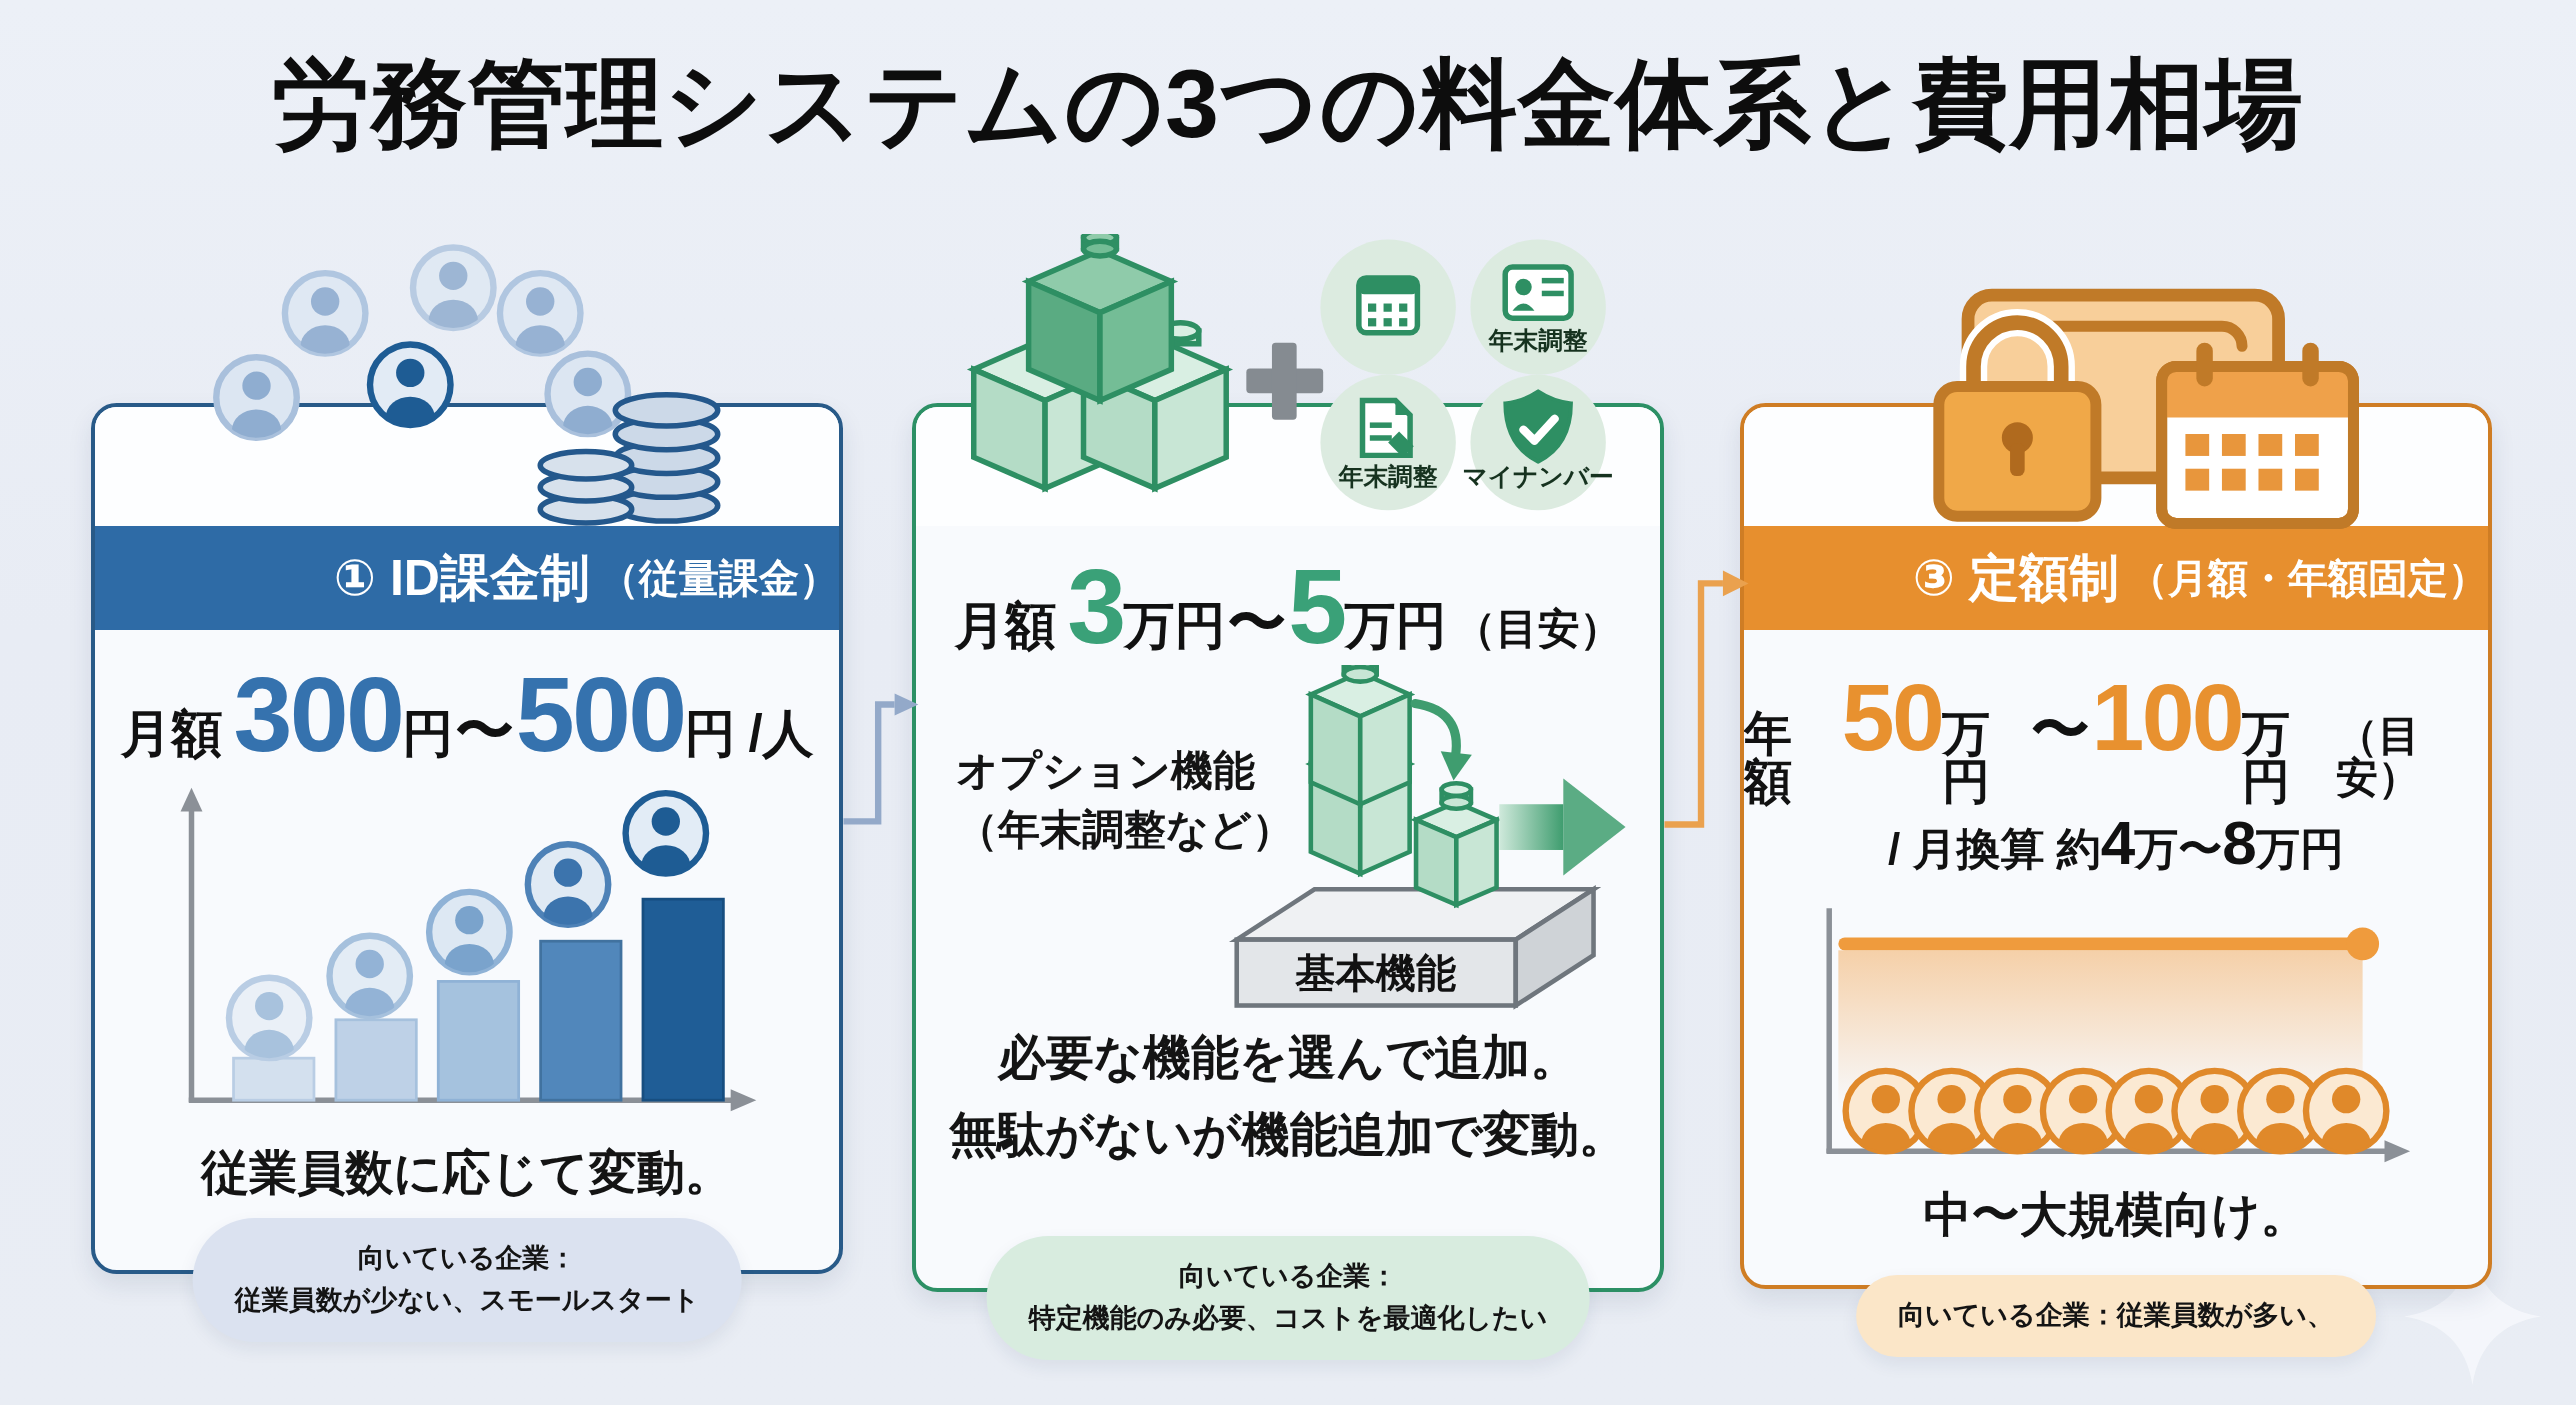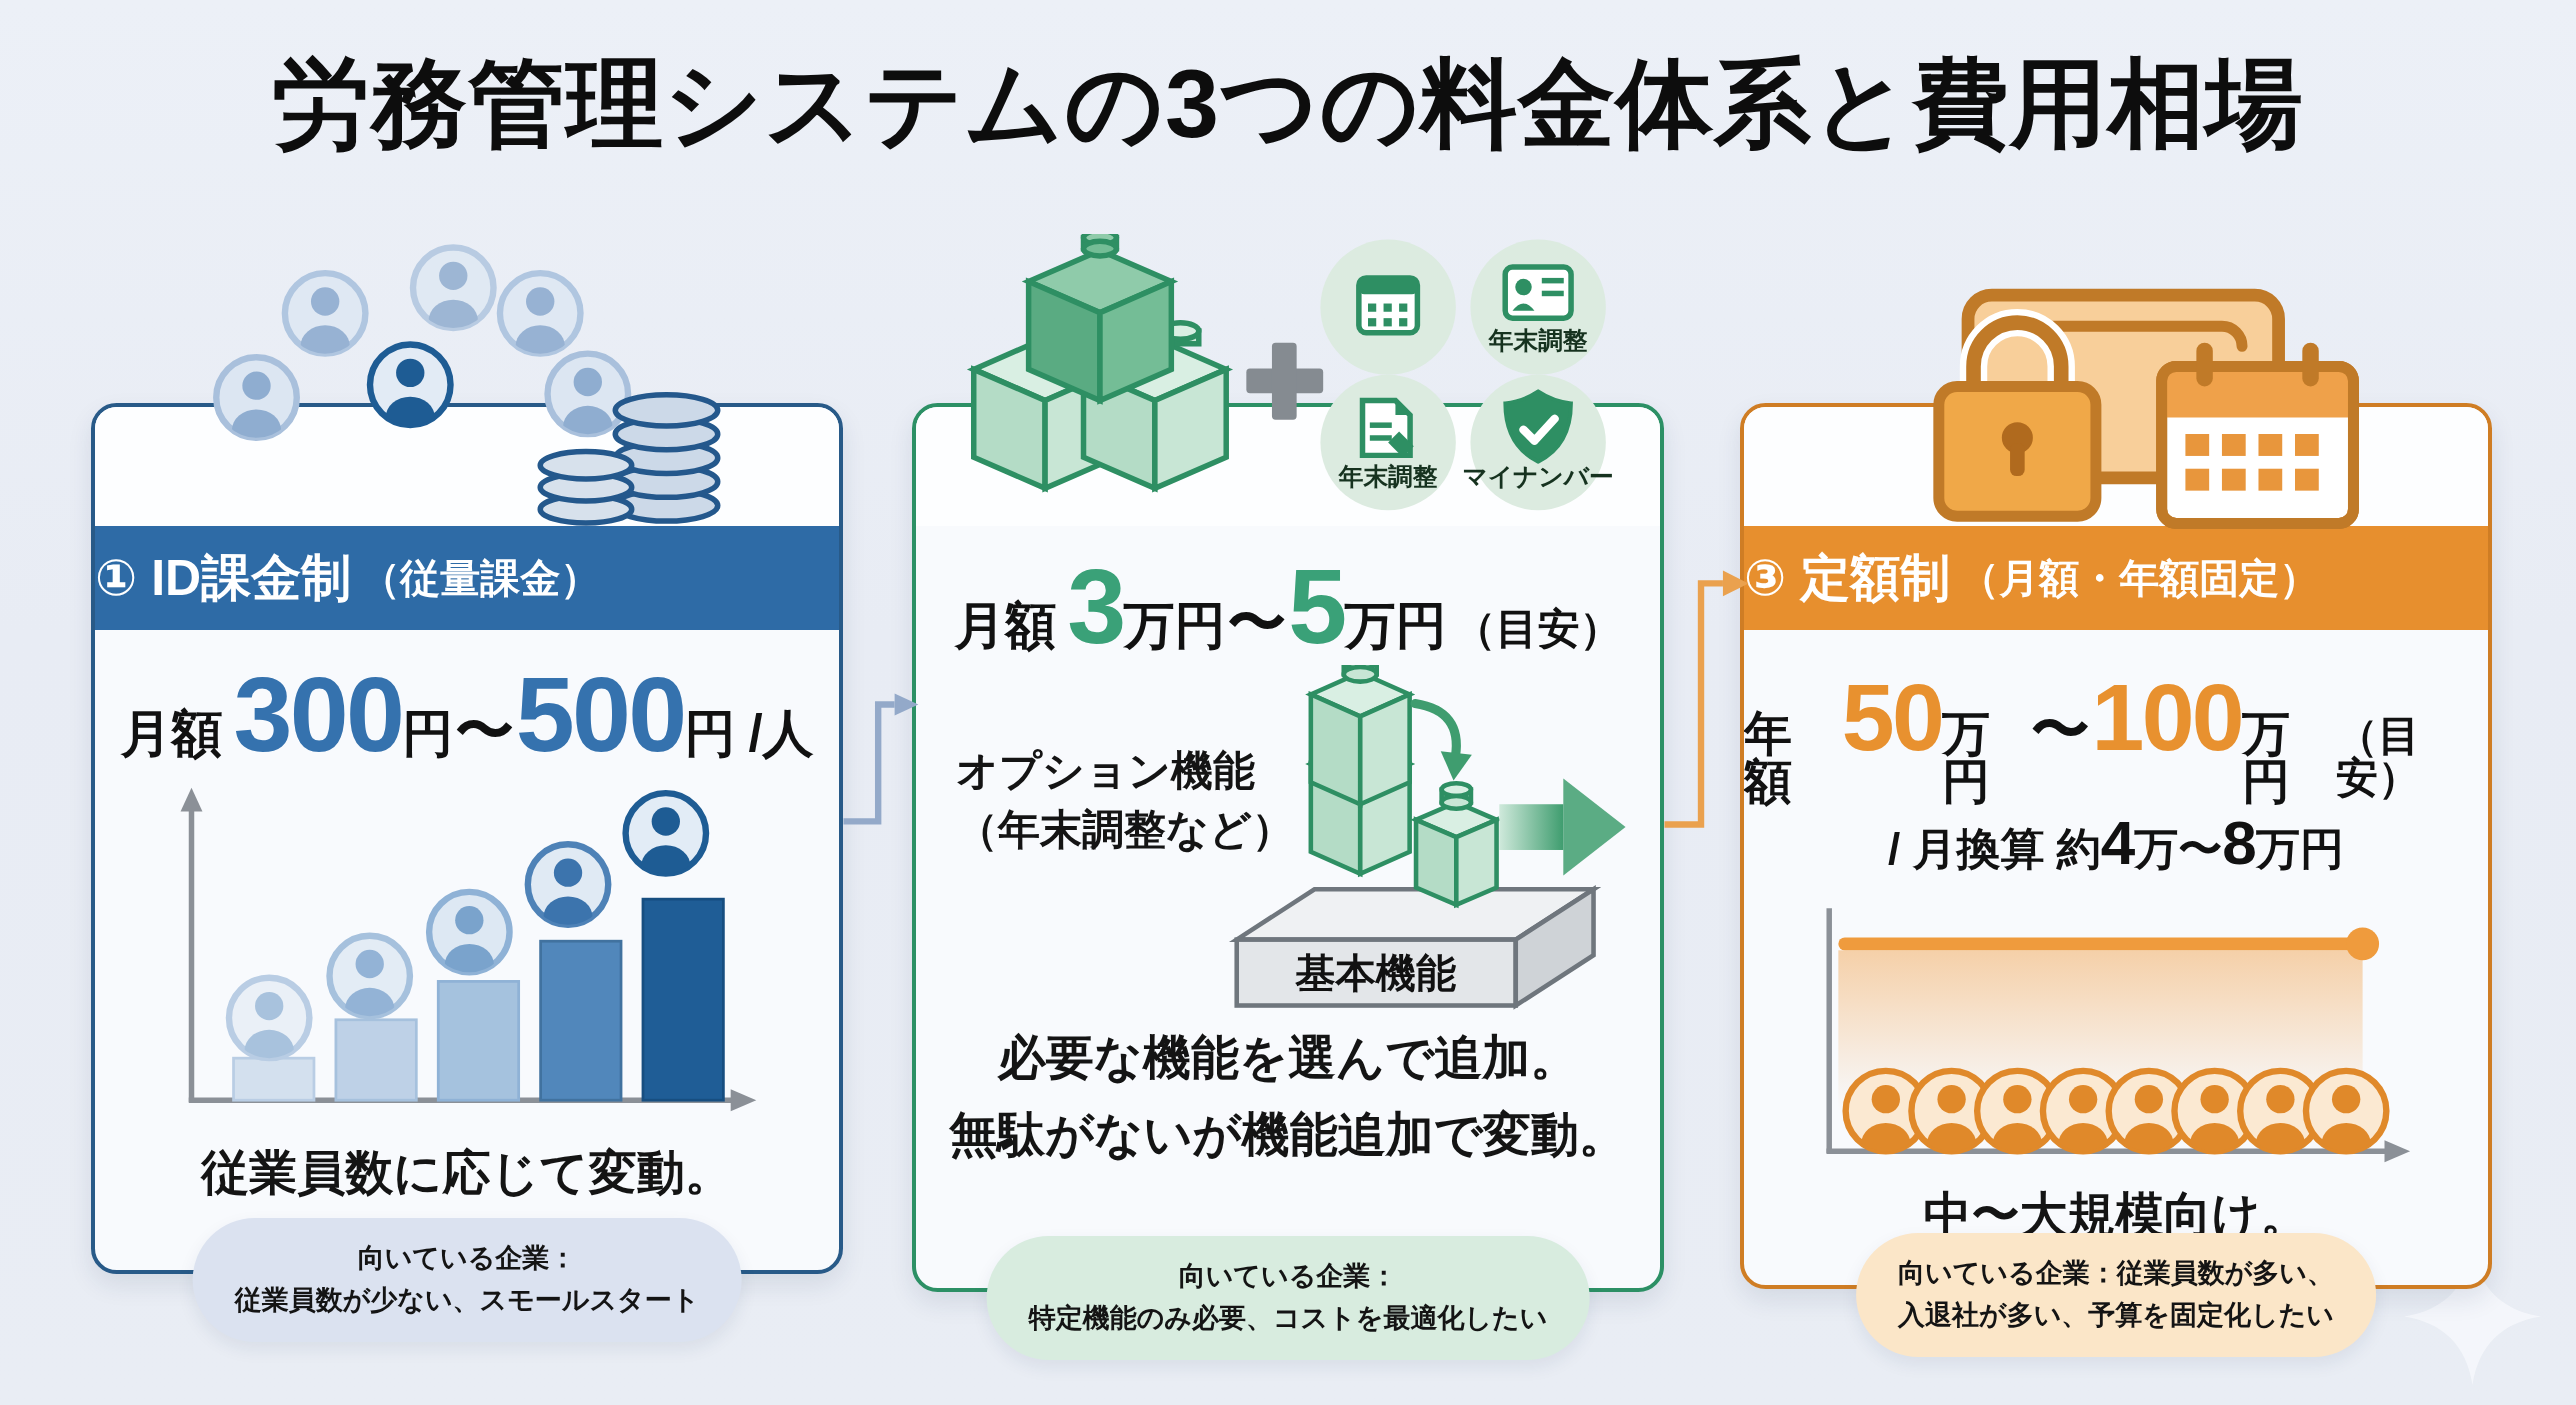--- a/index.html
+++ b/index.html
@@ -18,21 +18,21 @@
   .card2{left:912px;height:889px;}
   .card3{left:1740px;height:886px;}
   .frame{
     position:relative;width:100%;height:100%;box-sizing:border-box;
     border:4.6px solid var(--border);border-radius:25.6px;background:#f8fafd;
     box-shadow:0 11px 24px rgba(30,50,90,.10);overflow:hidden;z-index:1;
   }
   .card-top{height:119px;background:#fdfeff;}
   .card-header{
     height:104px;background:var(--accent);display:flex;align-items:center;
-    justify-content:flex-start;gap:9.1px;color:#fff;font-weight:900;
+    justify-content:flex-end;gap:9.1px;color:#fff;font-weight:900;
   }
   .hd-main{font-size:50px;}
   .hd-sub{font-size:40px;}
   .card-body{position:relative;}
   
   .price{display:flex;align-items:baseline;justify-content:center;margin-top:31px;font-weight:900;line-height:1;}
   .p-label{font-size:51px;margin-right:11px;}
   .p-big{font-size:106px;color:var(--accent2);letter-spacing:-2.7px;}
   .p-unit{font-size:51px;}
   .p-tilde{font-size:59px;margin:0 1.8px;}
@@ -382,21 +382,20 @@
             <rect x="356" y="234" width="26" height="24"></rect>
               <rect x="396" y="234" width="26" height="24"></rect>
               <rect x="436" y="234" width="26" height="24"></rect>
               <rect x="476" y="234" width="26" height="24"></rect>
           </g>
         </g>
       </svg>
     </div>
     <div class="pill">
       <div>向いている企業：従業員数が多い、</div>
-      <div>入退社が多い、予算を固定化したい</div>
     </div>
   </div>
 
   <svg class="connector" style="left:838px;top:688px" width="84" height="139" viewBox="0 0 92 152">
     <path d="M6 146 H44 V18 H62" fill="none" stroke="#93a9c9" stroke-width="7"></path>
     <polygon points="62,6 88,18 62,30" fill="#93a9c9"></polygon>
   </svg>
   <svg class="connector" style="left:1659px;top:565px" width="95" height="267" viewBox="0 0 104 292">
     <path d="M6 284 H46 V20 H70" fill="none" stroke="#eaa14e" stroke-width="7"></path>
     <polygon points="70,6 98,20 70,34" fill="#eaa14e"></polygon>

